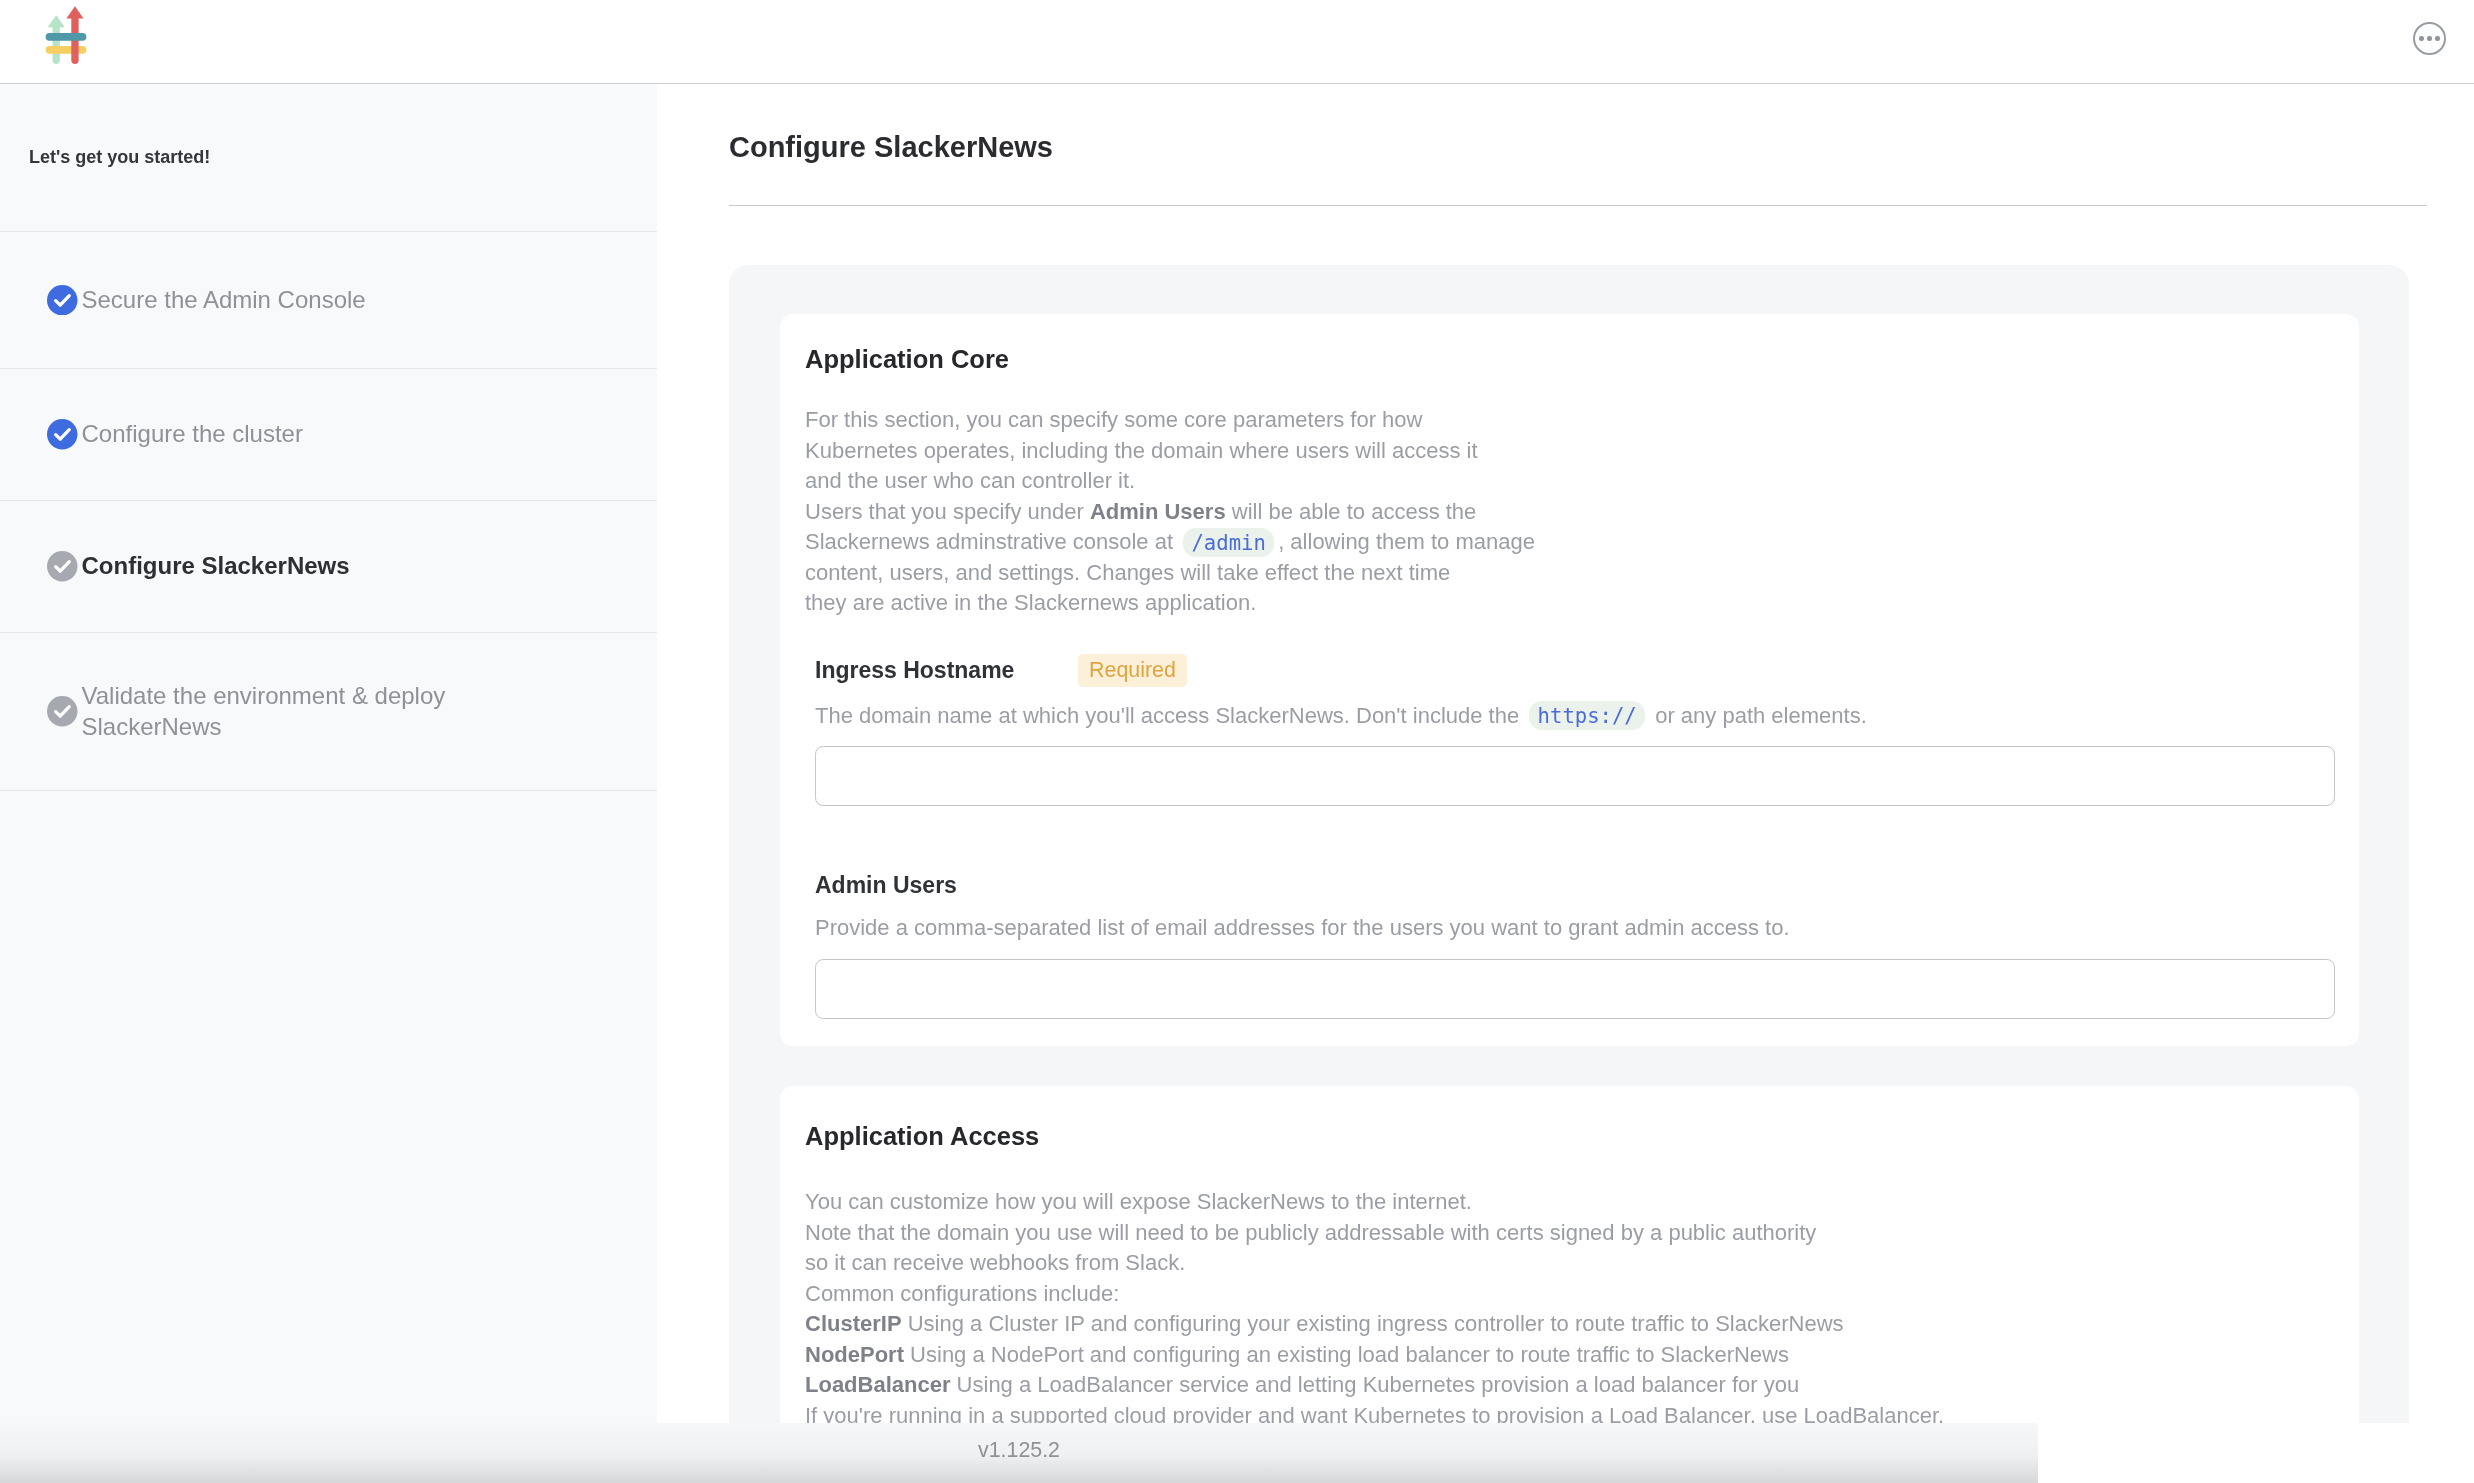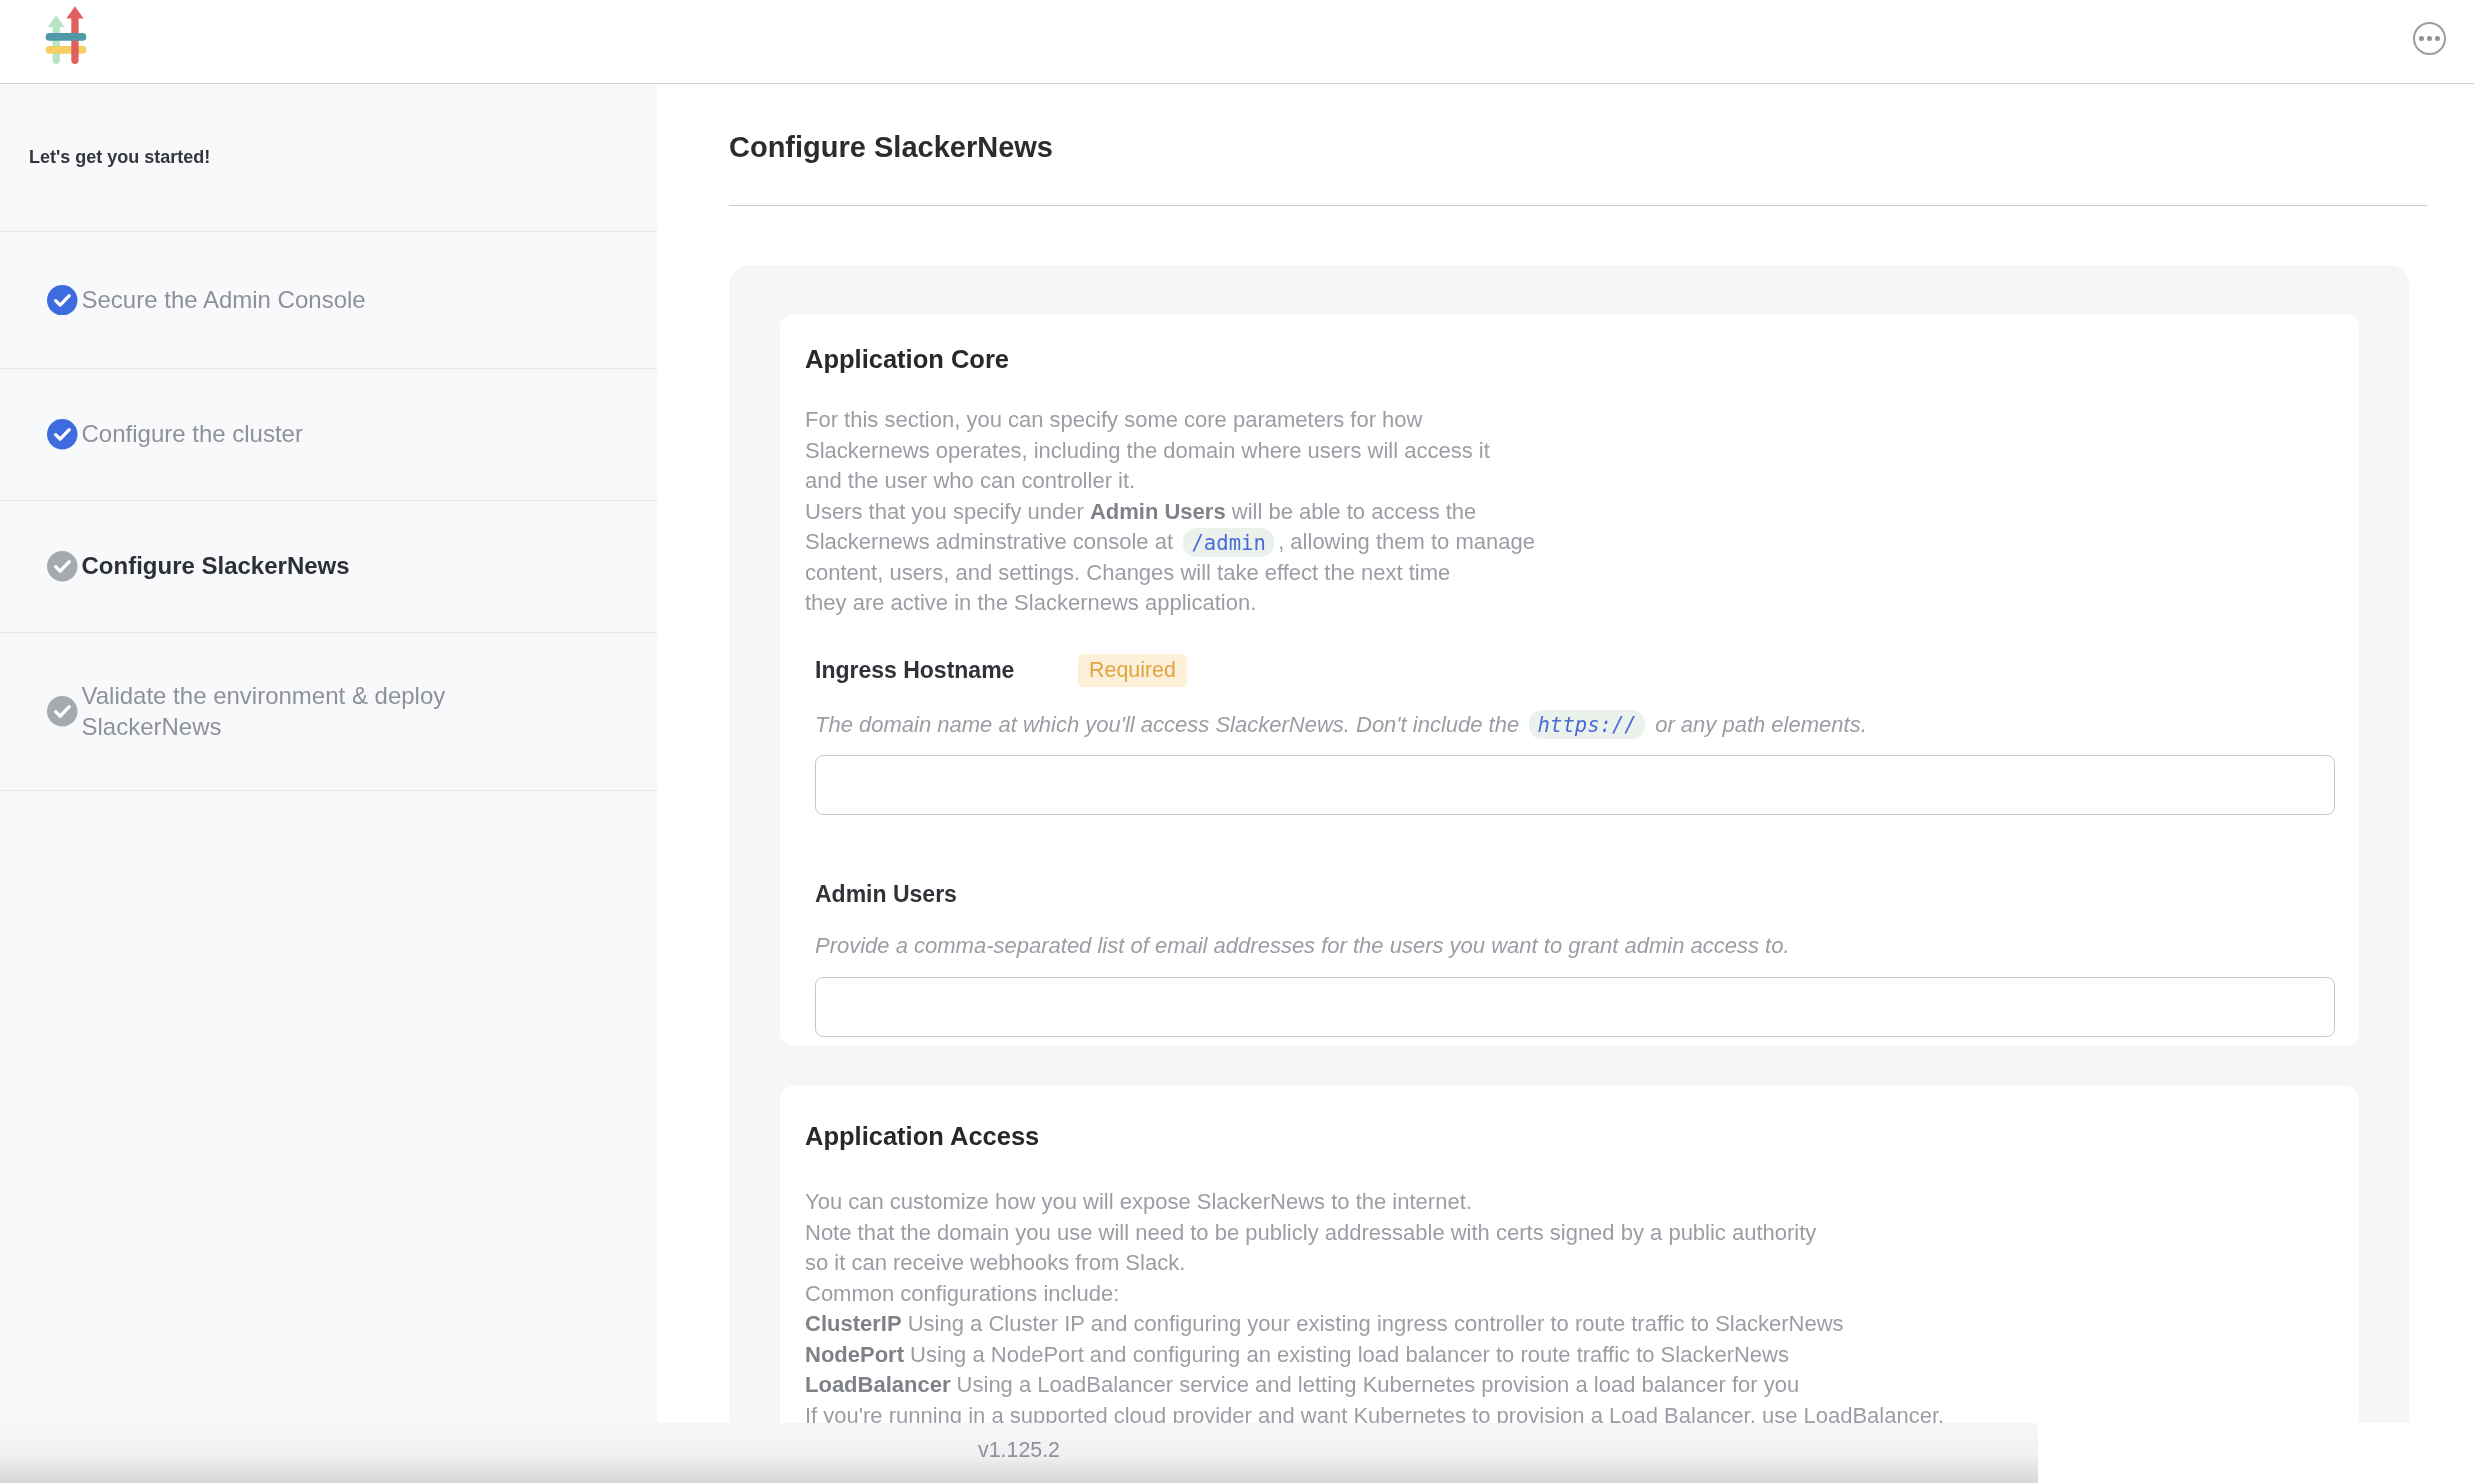--- a/index.html
+++ b/index.html
@@ -46,21 +46,21 @@
   .rich .rline strong { font-weight:700; color:#7e8288; }
   .code { background:#eaf2eb; color:#4a6bd8; font-family:"DejaVu Sans Mono","Liberation Mono",monospace;
     font-size:20.6px; padding:2.5px 8.2px; border-radius:13px; margin:0 4.1px; }
 
   .field { margin-left:10px; }
   .field-1 { margin-top:35px; }
   .field-2 { margin-top:66px; }
   .field-head { display:flex; align-items:center; gap:20px; }
   .field-label { font-size:23px; font-weight:600; color:#2f3237; }
   .badge { background:#fcf1d8; color:#dfa440; font-size:21.4px; padding:4.1px 10.7px; border-radius:5px;margin-left:44px; }
-  .field-help { margin-top:24px;font-style:italic; }
+  .field-help { margin-top:15px; }
   .field-help .rline { font-size:22px; line-height:28px; color:#9a9ea4; }
   .text-input { display:block; margin-top:16.5px; width:1520px; height:60px;
     border:1.6px solid #c3c7cc; border-radius:8.2px; background:#fff; outline:none;
     font-size:23px; color:#2f3237; padding:0 16.5px; }
 
   
   .footer { position:absolute; left:0; bottom:0; width:2038px; height:60px; z-index:40;
     background:linear-gradient(to bottom,#f6f7f8 0%,#eff0f1 55%,#d6d7d9 100%);
     display:flex; align-items:center; justify-content:center; }
   .version { font-size:21.4px; color:#8e9196; margin-bottom:5px; }
@@ -127,21 +127,21 @@
 <div class="main">
   <h1 class="page-title">Configure SlackerNews</h1>
   <div class="title-rule"></div>
 
   <div class="panel">
 
     <div class="card card-1">
       <h2>Application Core</h2>
       <div class="rich">
           <div class="rline"><span>For this section, you can specify some core parameters for how</span></div>
-          <div class="rline"><span>Slackernews operates, including the domain where users will access it</span></div>
+          <div class="rline"><span>Kubernetes operates, including the domain where users will access it</span></div>
           <div class="rline"><span>and the user who can controller it.</span></div>
           <div class="rline"><span>Users that you specify under </span><strong>Admin Users</strong><span> will be able to access the</span></div>
           <div class="rline"><span>Slackernews adminstrative console at </span><span class="code">/admin</span><span>, allowing them to manage</span></div>
           <div class="rline"><span>content, users, and settings. Changes will take effect the next time</span></div>
           <div class="rline"><span>they are active in the Slackernews application.</span></div>
         </div>
 
       <div class="field field-1">
         <div class="field-head">
           <span class="field-label">Ingress Hostname</span>

